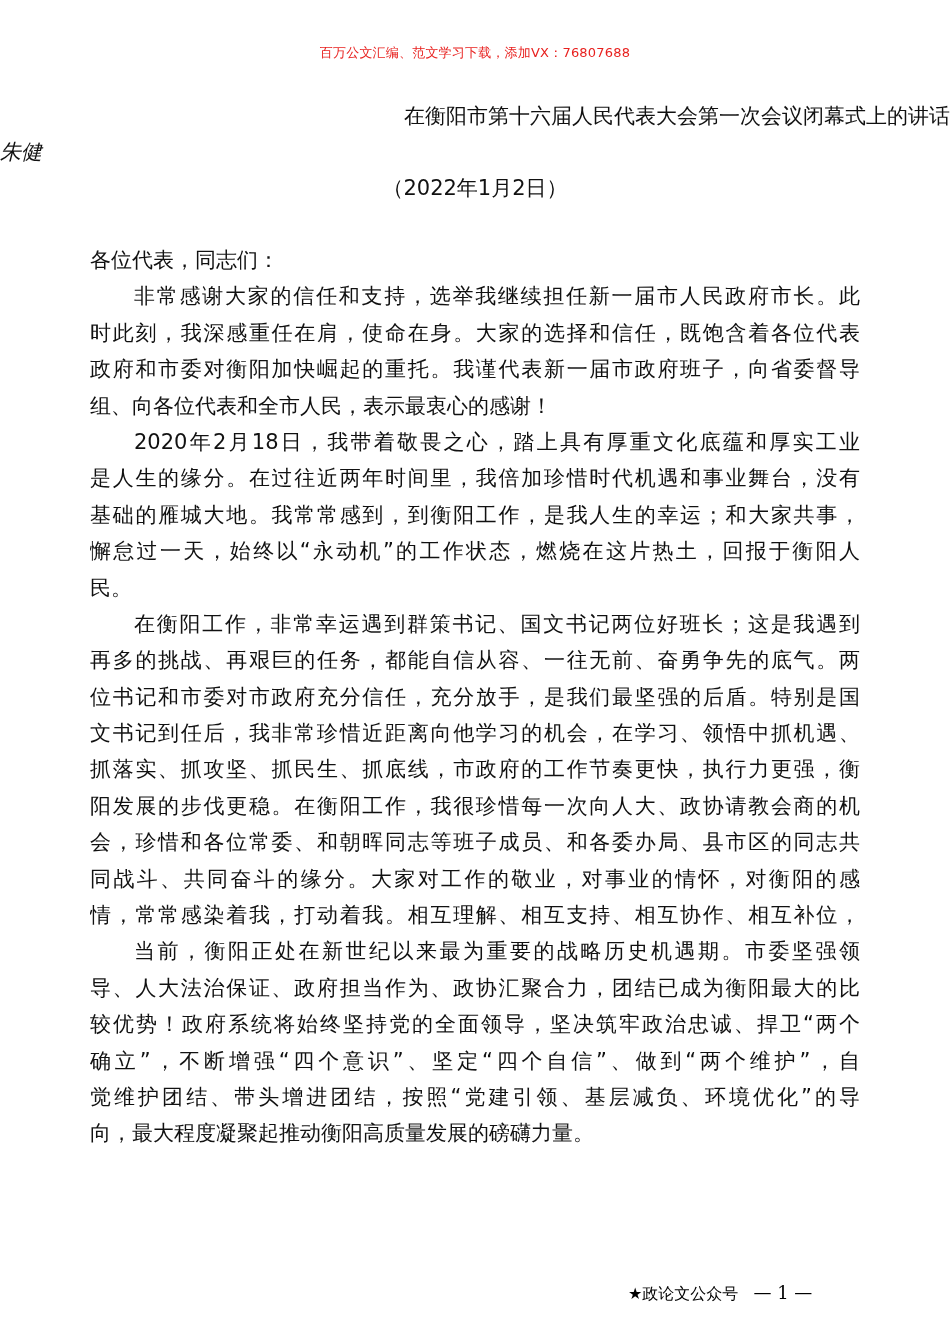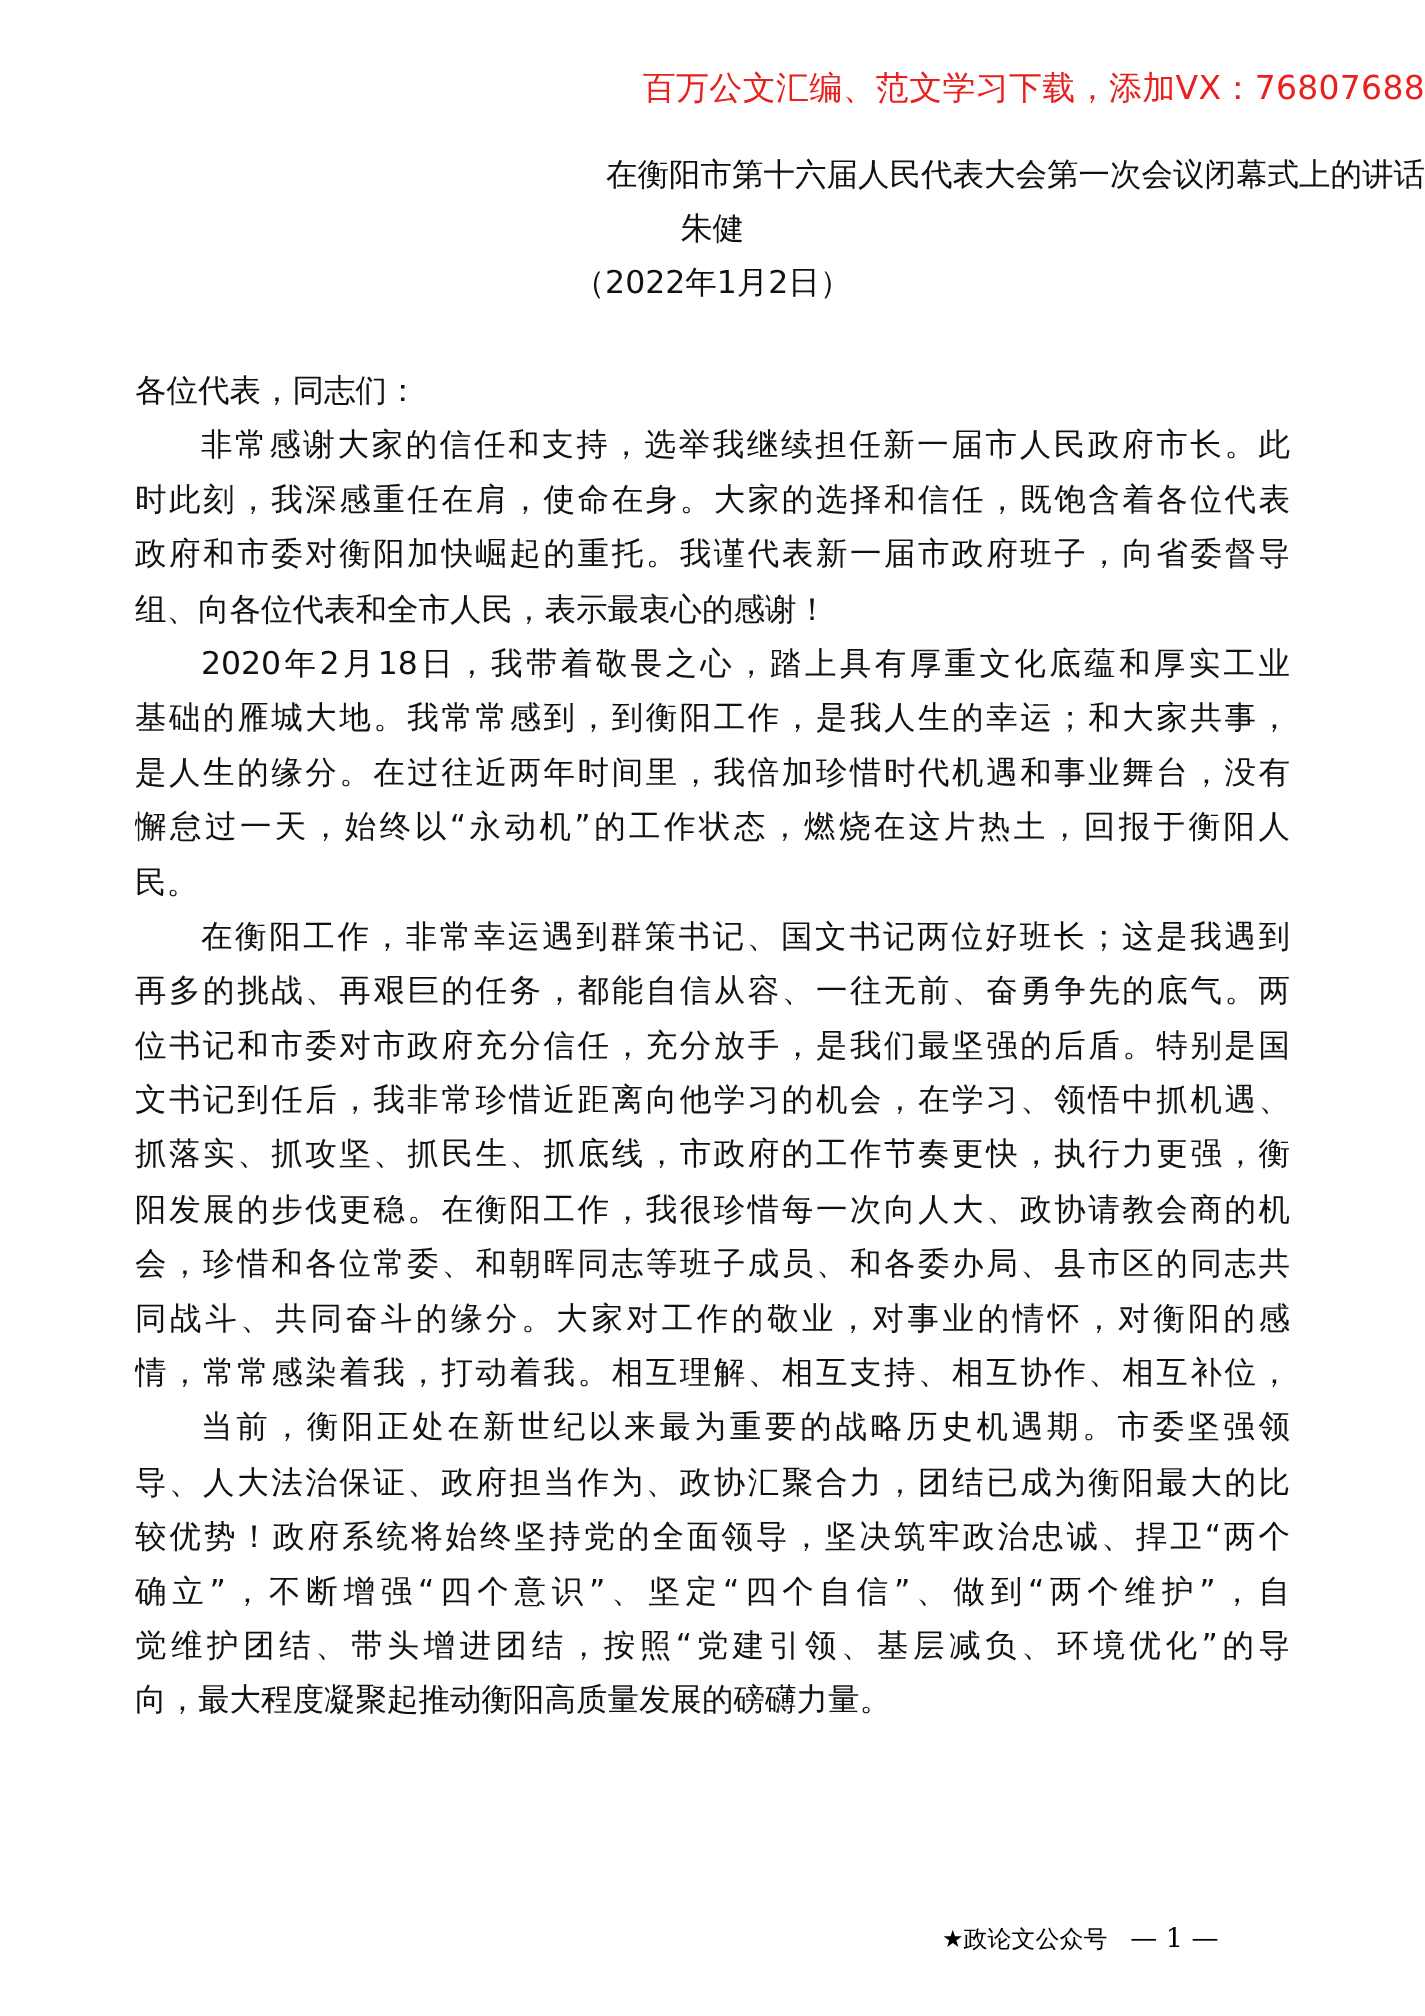--- a/index.html
+++ b/index.html
@@ -1,23 +1,23 @@
 <!DOCTYPE html>
 <html><head>
 <meta charset="utf-8">
 <style>
   html, body { margin: 0; padding: 0; background: #ffffff; }
   body { width: 950px; height: 1344px; position: relative; overflow: hidden;
          font-family: "DejaVu Sans", "Liberation Sans", sans-serif; color: #111111; }
-  .watermark { position: absolute; top: 44px; left: 0; width: 950px; text-align: right;
-               font-size: 22px; color: #e8211f; letter-spacing: 0.2px; }
+  .watermark { position: absolute; top: 44px; left: 0; width: 950px; text-align: center;
+               font-size: 13px; color: #e8211f; letter-spacing: 0.2px; }
   .title { position: absolute; top: 98px; left: 0; width: 950px; text-align: right;
            font-size: 21px; line-height: 36px; }
-  .author { position: absolute; top: 134px; left: 0; width: 950px; text-align: center;
-            font-size: 21px; line-height: 36px; }
+  .author { position: absolute; top: 134px; left: 0; width: 950px; 
+            font-size: 21px; line-height: 36px; font-style: italic; }
   .date { position: absolute; top: 170px; left: 0; width: 950px; text-align: center;
           font-size: 21px; line-height: 36px; }
   .body { position: absolute; top: 242px; left: 90px; width: 770px; font-size: 21px; }
   .line { height: 36.4px; line-height: 36.4px; white-space: nowrap;
           text-align: justify; text-align-last: justify; overflow: hidden; }
   .line.last { text-align-last: left; }
   .line.indent { padding-left: 44px; }
   .footer { position: absolute; top: 1282px; left: 628px; font-size: 16px; color: #000000;
             font-family: "DejaVu Sans", sans-serif; white-space: nowrap; }
   .footer .pg { font-family: "DejaVu Serif", "Liberation Serif", serif; font-size: 18px; margin-left: 10px; }
@@ -36,22 +36,22 @@
 
   <div>
     <div class="line indent">非常感谢大家的信任和支持，选举我继续担任新一届市人民政府市长。此</div>
     <div class="line">时此刻，我深感重任在肩，使命在身。大家的选择和信任，既饱含着各位代表</div>
     <div class="line">政府和市委对衡阳加快崛起的重托。我谨代表新一届市政府班子，向省委督导</div>
     <div class="line last">组、向各位代表和全市人民，表示最衷心的感谢！</div>
   </div>
 
   <div>
     <div class="line indent">2020年2月18日，我带着敬畏之心，踏上具有厚重文化底蕴和厚实工业</div>
+    <div class="line">是人生的缘分。在过往近两年时间里，我倍加珍惜时代机遇和事业舞台，没有</div>
     <div class="line">基础的雁城大地。我常常感到，到衡阳工作，是我人生的幸运；和大家共事，</div>
-    <div class="line">是人生的缘分。在过往近两年时间里，我倍加珍惜时代机遇和事业舞台，没有</div>
     <div class="line">懈怠过一天，始终以“永动机”的工作状态，燃烧在这片热土，回报于衡阳人</div>
     <div class="line last">民。</div>
   </div>
 
   <div>
     <div class="line indent">在衡阳工作，非常幸运遇到群策书记、国文书记两位好班长；这是我遇到</div>
     <div class="line">再多的挑战、再艰巨的任务，都能自信从容、一往无前、奋勇争先的底气。两</div>
     <div class="line">位书记和市委对市政府充分信任，充分放手，是我们最坚强的后盾。特别是国</div>
     <div class="line">文书记到任后，我非常珍惜近距离向他学习的机会，在学习、领悟中抓机遇、</div>
     <div class="line">抓落实、抓攻坚、抓民生、抓底线，市政府的工作节奏更快，执行力更强，衡</div>

